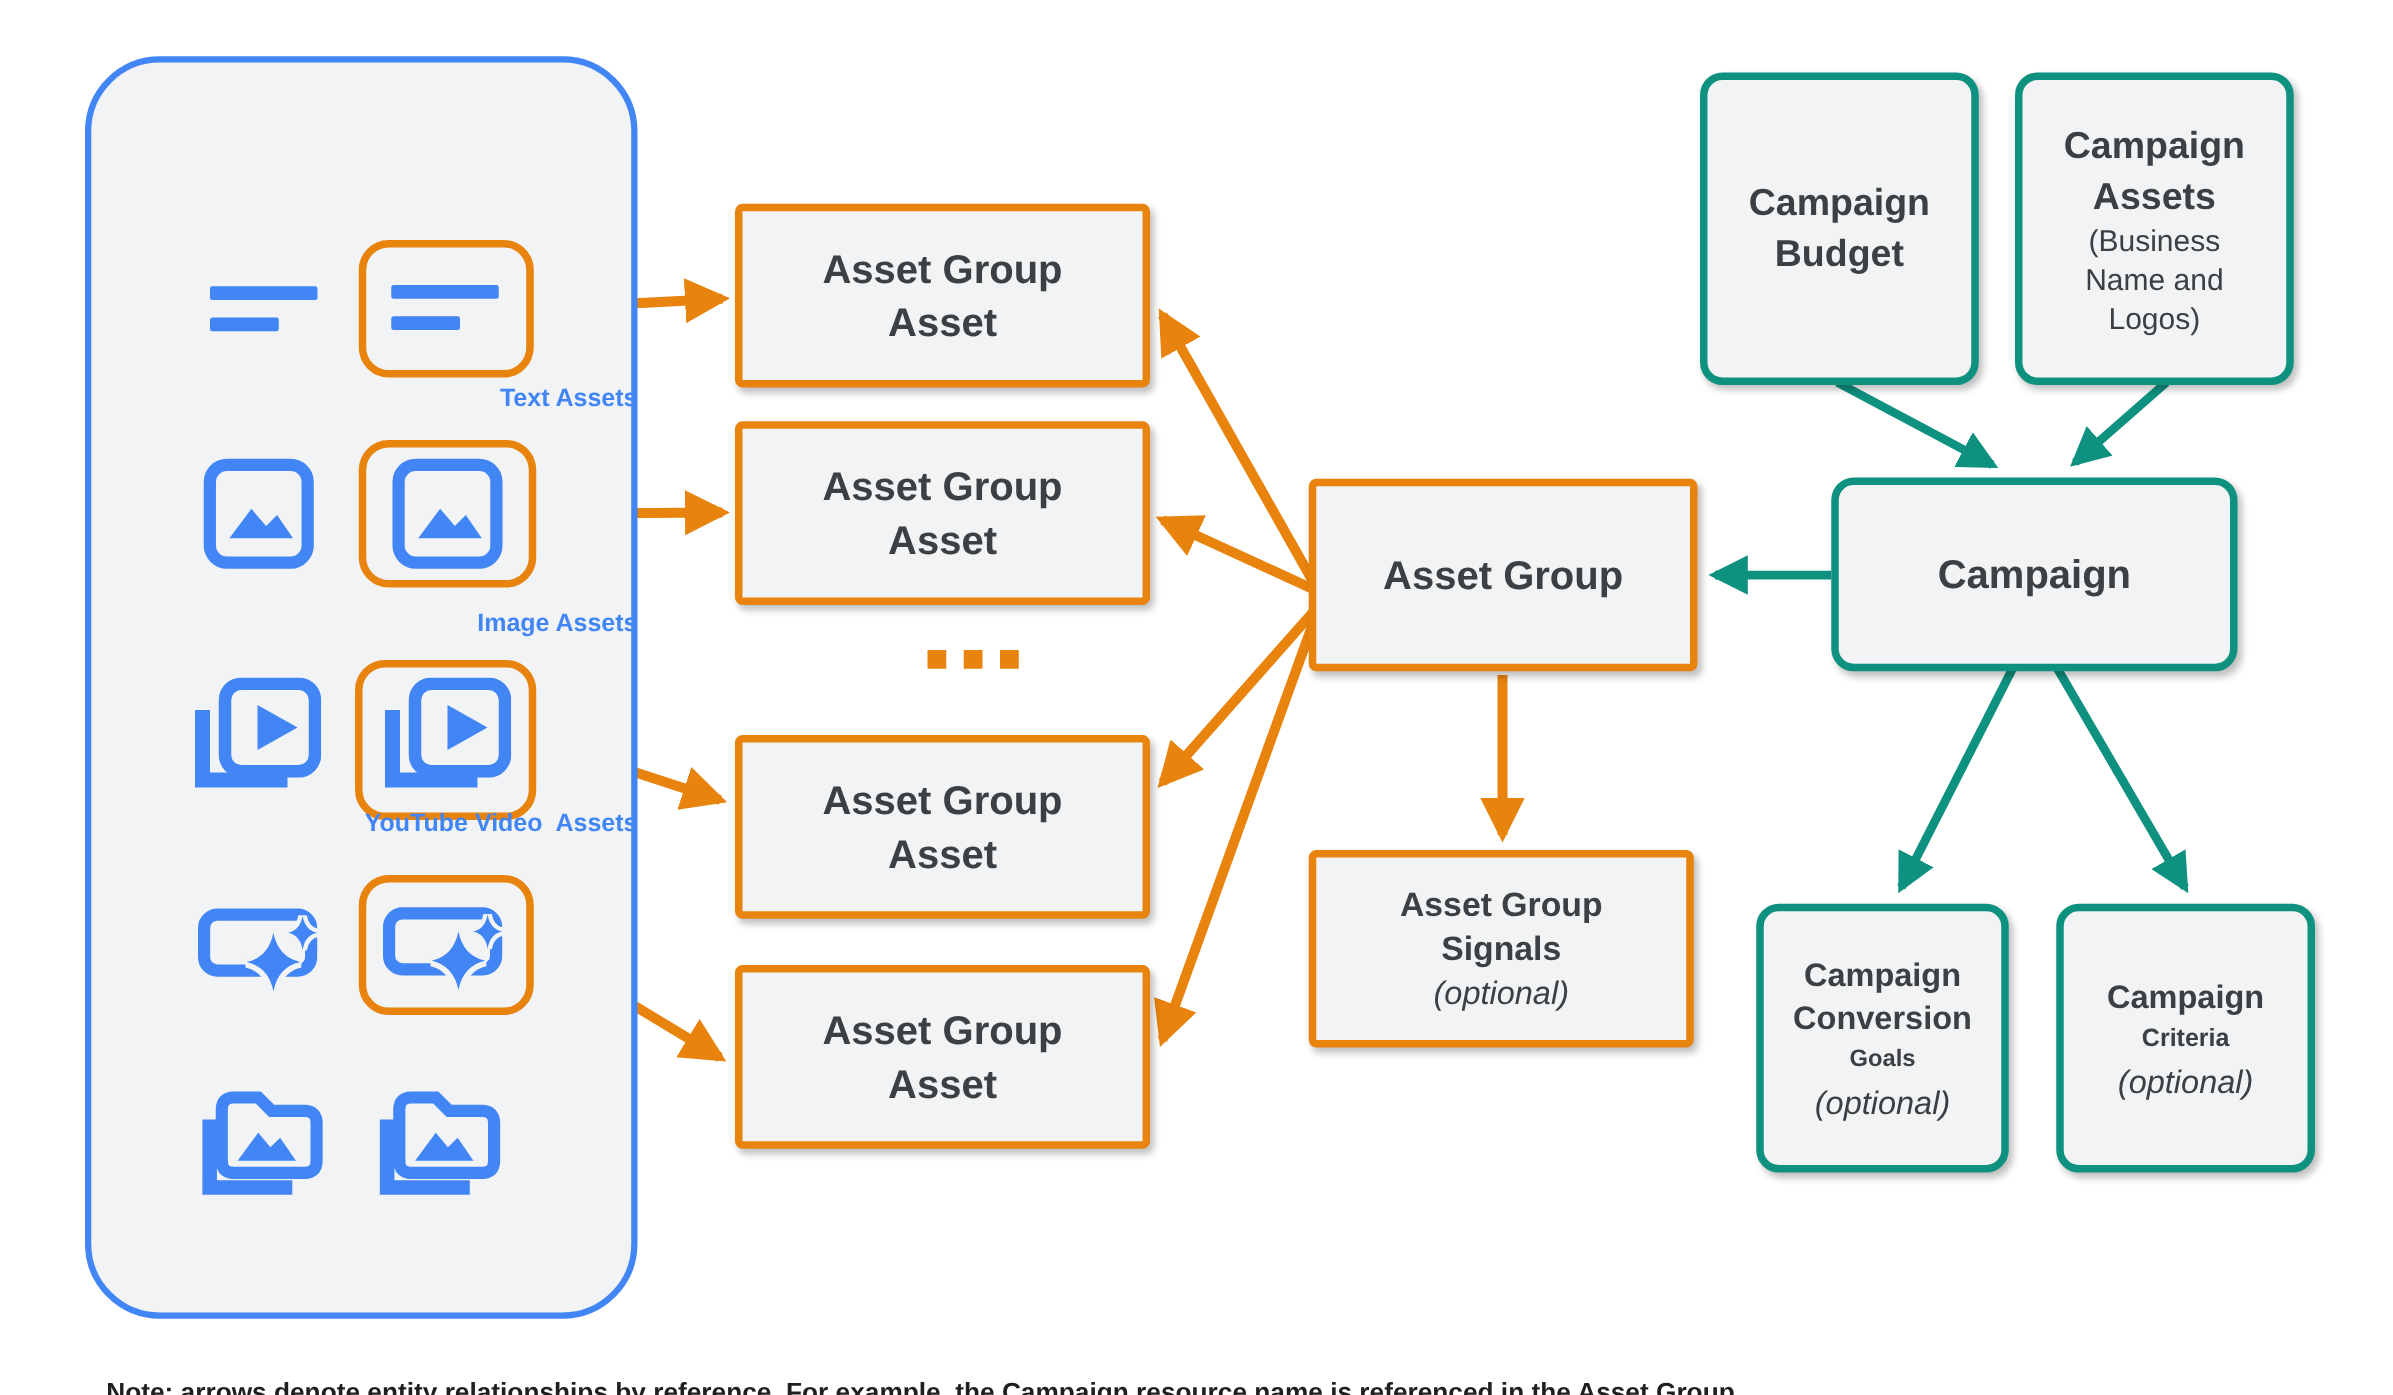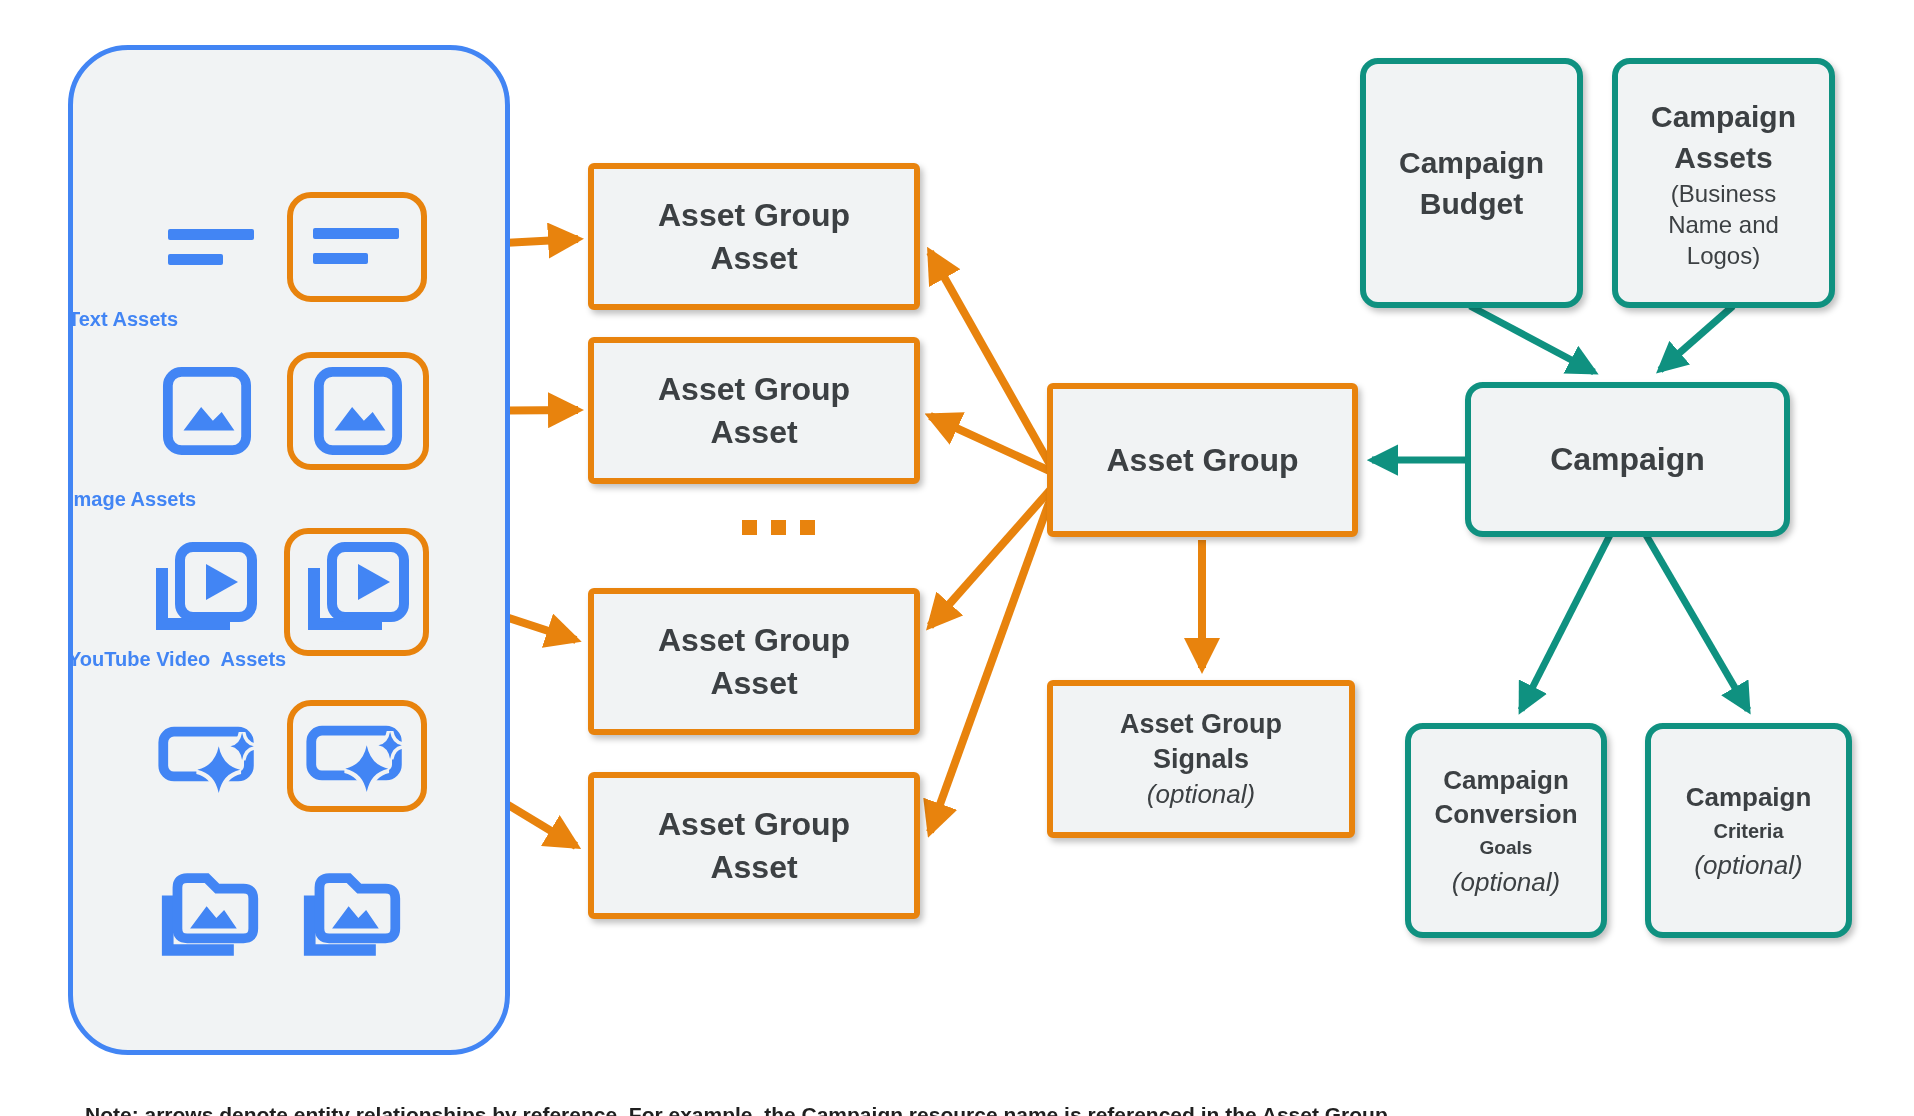--- a/index.html
+++ b/index.html
@@ -13,21 +13,21 @@
   .abs{position:absolute;}
   svg.overlay{position:absolute;left:0;top:0;width:1914px;height:1116px;pointer-events:none;z-index:1;}
 
   
   .library{left:68px;top:45px;width:442px;height:1010px;background:var(--fill);
     border:5px solid var(--blue);border-radius:60px;z-index:2;}
   .lib-title{left:68px;top:66px;width:442px;text-align:center;font-size:31px;font-weight:700;
     line-height:44px;color:var(--ink);z-index:3;}
   .icon-wrap-orange{border:6px solid var(--orange);border-radius:24px;display:flex;
     align-items:center;justify-content:center;z-index:3;}
-  .lib-label{left:68px;width:442px;text-align:left;font-size:20px;font-weight:700;
+  .lib-label{left:68px;width:442px;text-align:right;font-size:20px;font-weight:700;
     color:var(--blue);z-index:3;white-space:pre;}
   .icon{color:var(--blue);display:block;}
 
   
   .node{background:var(--fill);display:flex;flex-direction:column;align-items:center;
     justify-content:center;text-align:center;z-index:2;box-shadow:3px 4px 6px rgba(0,0,0,0.25);}
   .obox{border:6px solid var(--orange);border-radius:6px;}
   .tbox{border:6px solid var(--teal);border-radius:18px;}
   .big{font-size:32px;font-weight:700;line-height:43px;color:var(--ink);}
   .med{font-size:30px;font-weight:700;line-height:41px;color:var(--ink);}

